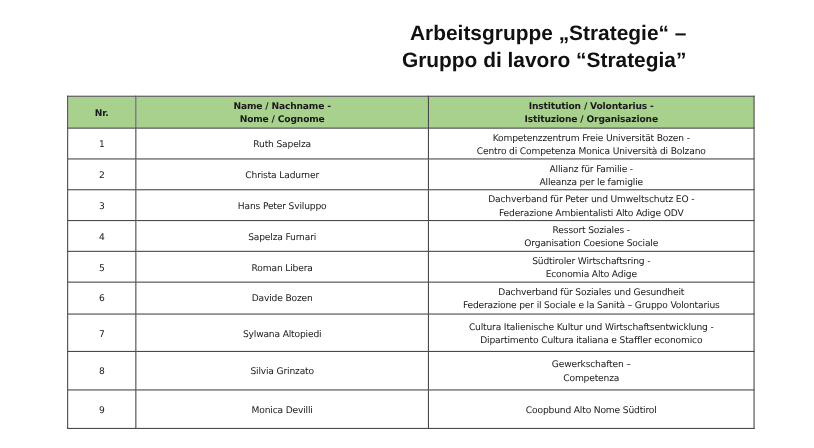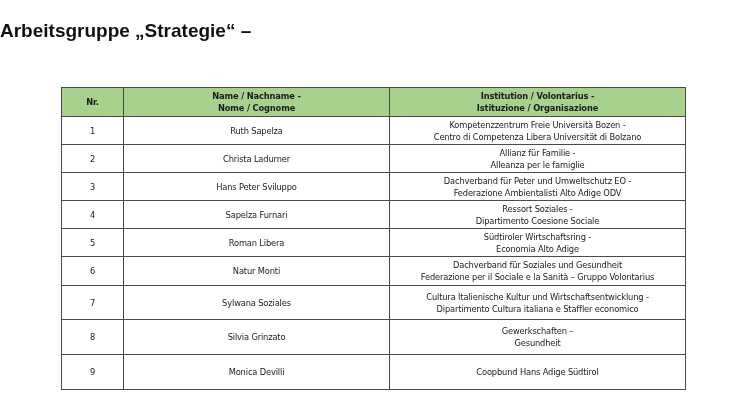--- a/index.html
+++ b/index.html
@@ -13,21 +13,21 @@
       position: relative;
       overflow: hidden;
       font-family: "DejaVu Sans", "Liberation Sans", sans-serif;
       color: #111111;
     }
     .title {
       position: absolute;
       left: 0;
       top: 18px;
       width: 624px;
-      text-align: left;
+      text-align: right;
       font-family: "Liberation Sans", "DejaVu Sans", sans-serif;
       font-weight: bold;
       font-size: 19px;
       line-height: 25px;
       color: #111111;
     }
     .title div { white-space: nowrap; }
     table.members {
       position: absolute;
       left: 61px;
@@ -66,20 +66,21 @@
     table.members tbody tr.h30 td { height: 28px; }
     table.members tbody tr.h35 td { height: 33px; }
     table.members tbody tr.h36 td { height: 34px; }
     .line { display: block; }
   </style>
 </head>
 <body>
 
 <div class="title">
   <div>Arbeitsgruppe „Strategie“ –</div>
+  <div>Gruppo di lavoro “Strategia”</div>
 </div>
 
 <table class="members">
   <colgroup>
     <col class="c-nr">
     <col class="c-name">
     <col class="c-inst">
   </colgroup>
   <thead>
     <tr>
@@ -92,22 +93,22 @@
         <span class="line">Institution / Volontarius -</span>
         <span class="line">Istituzione / Organisazione</span>
       </th>
     </tr>
   </thead>
   <tbody>
     <tr class="h29">
       <td>1</td>
       <td>Ruth Sapelza</td>
       <td>
-        <span class="line">Kompetenzzentrum Freie Università Bozen -</span>
-        <span class="line">Centro di Competenza Libera Universität di Bolzano</span>
+        <span class="line">Kompetenzzentrum Freie Universität Bozen -</span>
+        <span class="line">Centro di Competenza Monica Università di Bolzano</span>
       </td>
     </tr>
     <tr class="h29">
       <td>2</td>
       <td>Christa Ladurner</td>
       <td>
         <span class="line">Allianz für Familie -</span>
         <span class="line">Alleanza per le famiglie</span>
       </td>
     </tr>
@@ -117,56 +118,56 @@
       <td>
         <span class="line">Dachverband für Peter und Umweltschutz EO -</span>
         <span class="line">Federazione Ambientalisti Alto Adige ODV</span>
       </td>
     </tr>
     <tr class="h29">
       <td>4</td>
       <td>Sapelza Furnari</td>
       <td>
         <span class="line">Ressort Soziales -</span>
-        <span class="line">Dipartimento Coesione Sociale</span>
+        <span class="line">Organisation Coesione Sociale</span>
       </td>
     </tr>
     <tr class="h29">
       <td>5</td>
       <td>Roman Libera</td>
       <td>
         <span class="line">Südtiroler Wirtschaftsring -</span>
         <span class="line">Economia Alto Adige</span>
       </td>
     </tr>
     <tr class="h30">
       <td>6</td>
-      <td>Natur Monti</td>
+      <td>Davide Bozen</td>
       <td>
         <span class="line">Dachverband für Soziales und Gesundheit</span>
         <span class="line">Federazione per il Sociale e la Sanità – Gruppo Volontarius</span>
       </td>
     </tr>
     <tr class="h35">
       <td>7</td>
-      <td>Sylwana Soziales</td>
+      <td>Sylwana Altopiedi</td>
       <td>
         <span class="line">Cultura Italienische Kultur und  Wirtschaftsentwicklung -</span>
         <span class="line">Dipartimento Cultura italiana e  Staffler economico</span>
       </td>
     </tr>
     <tr class="h36">
       <td>8</td>
       <td>Silvia Grinzato</td>
       <td>
         <span class="line">Gewerkschaften –</span>
-        <span class="line">Gesundheit</span>
+        <span class="line">Competenza</span>
       </td>
     </tr>
     <tr class="h36">
       <td>9</td>
       <td>Monica Devilli</td>
       <td>
-        <span class="line">Coopbund Hans Adige Südtirol</span>
+        <span class="line">Coopbund Alto Nome Südtirol</span>
       </td>
     </tr>
   </tbody>
 </table>
 
 </body></html>

